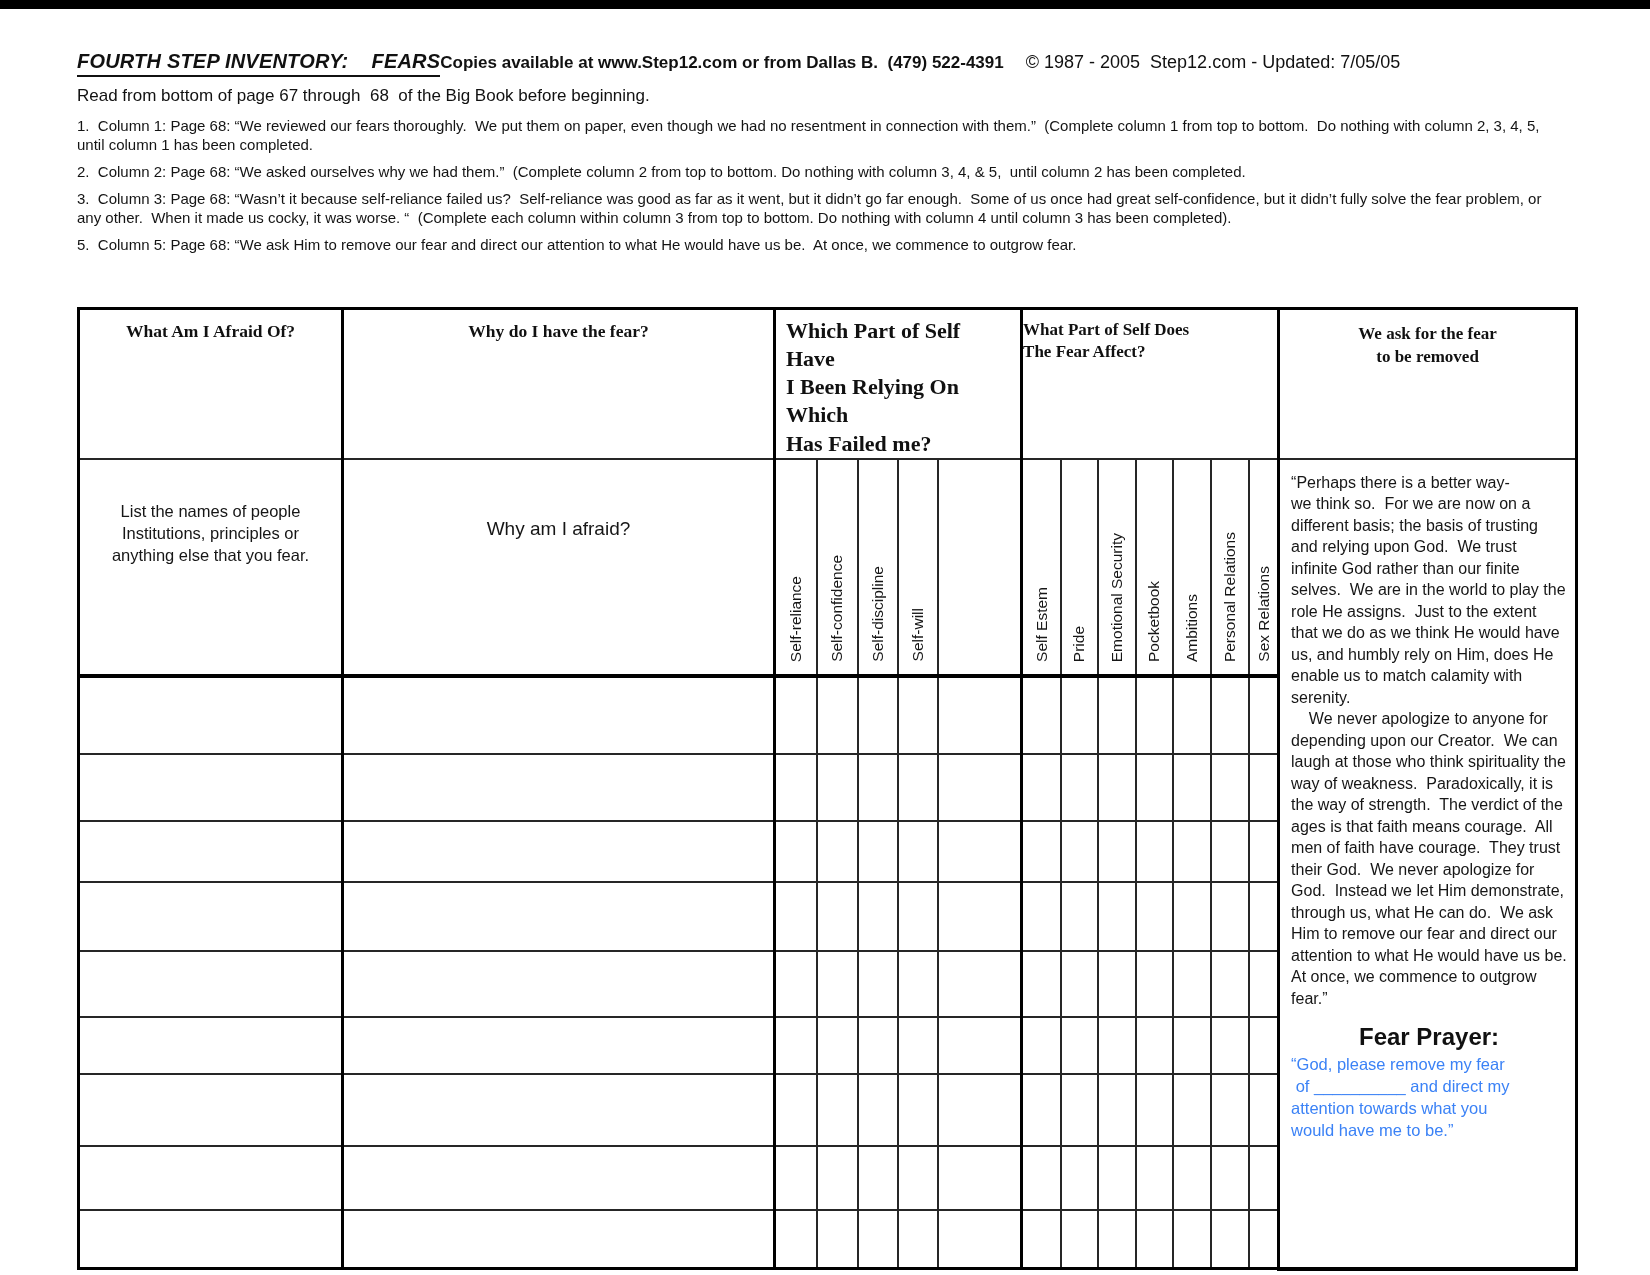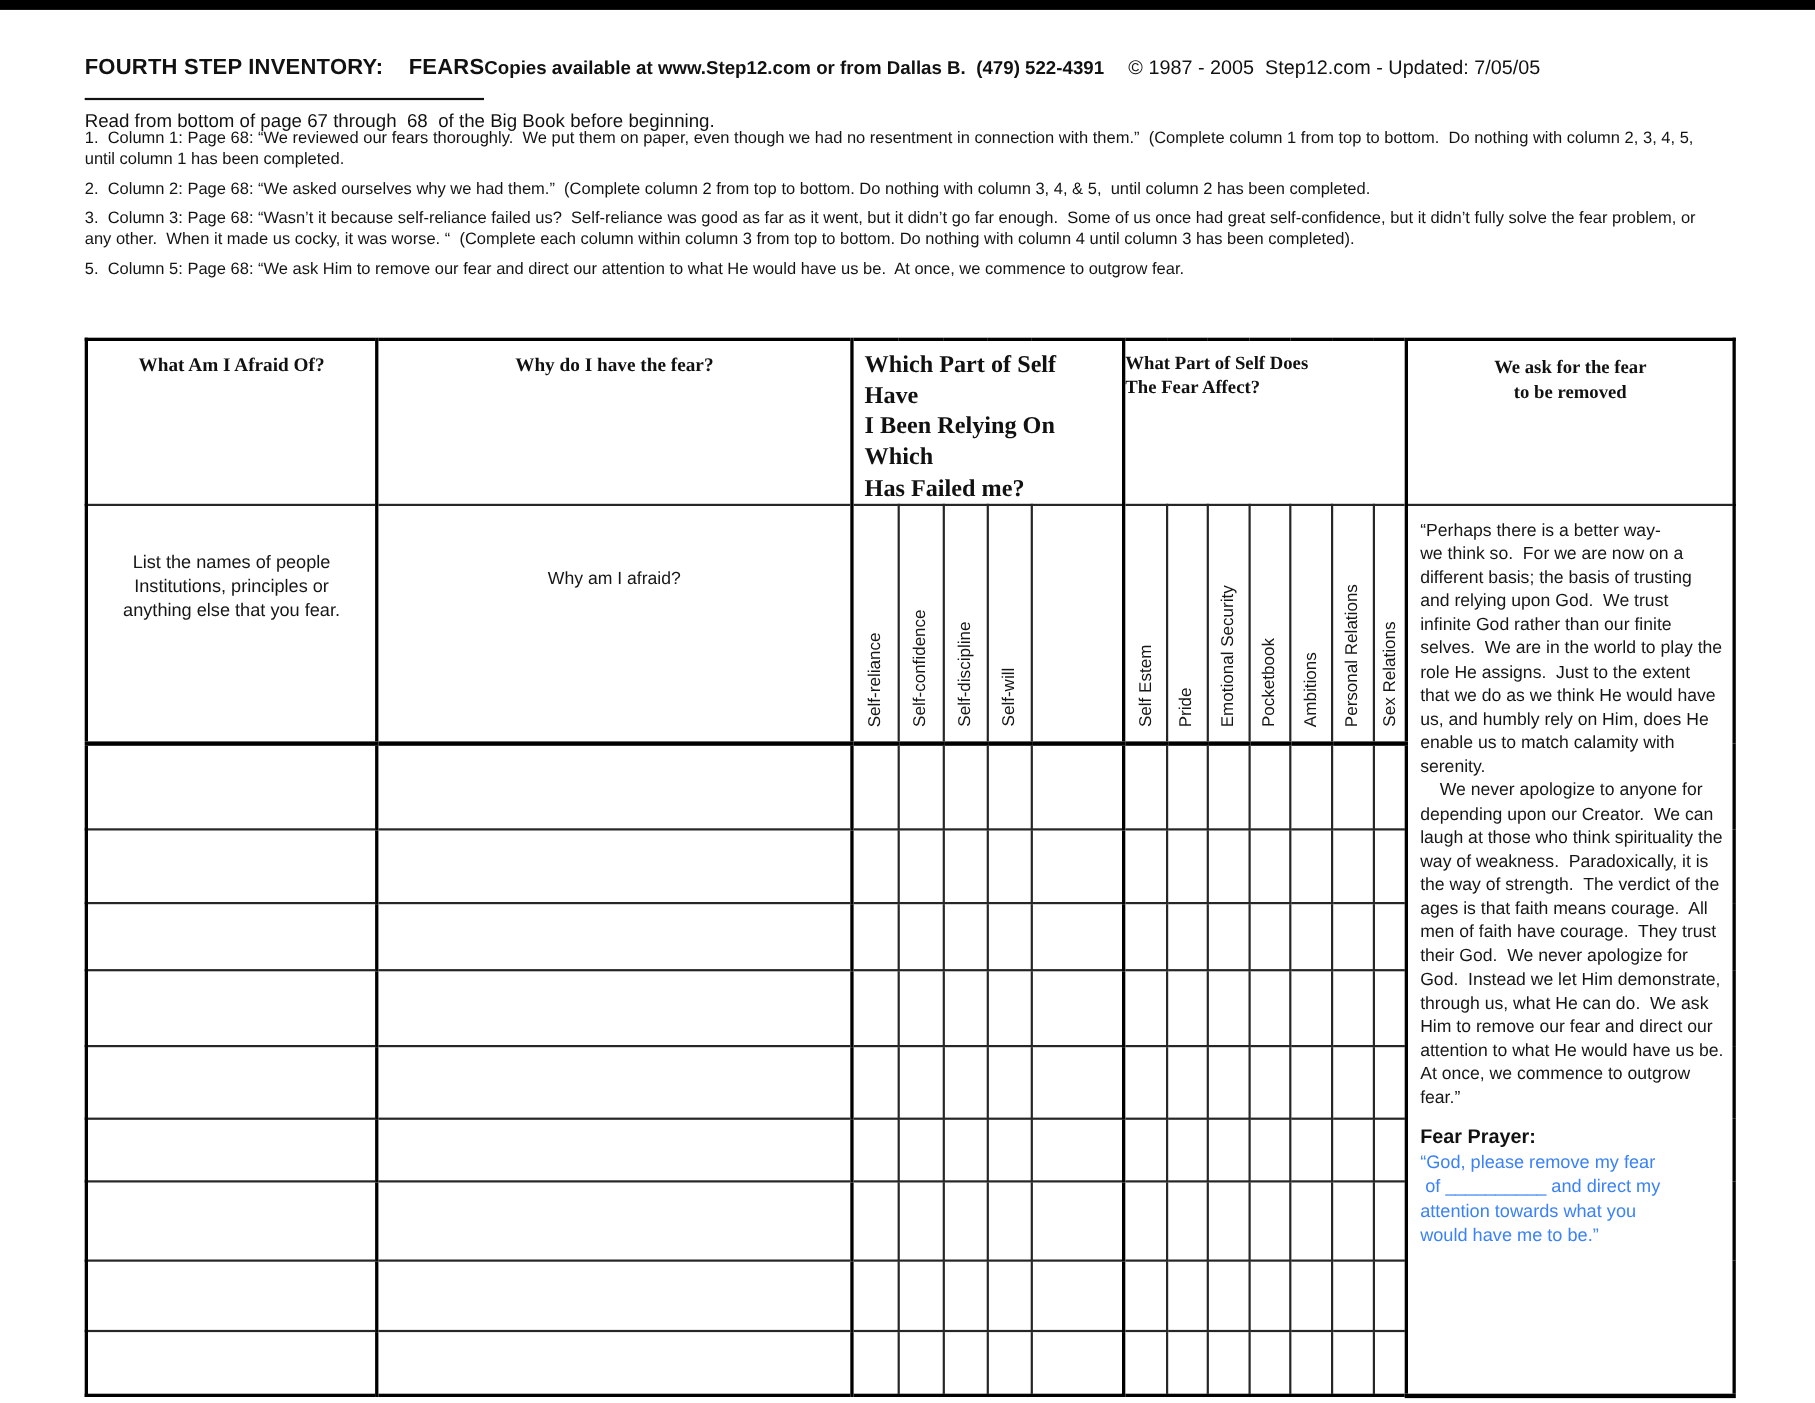--- a/index.html
+++ b/index.html
@@ -3,22 +3,22 @@
 <meta charset="utf-8">
 <style>
   * { box-sizing: border-box; margin: 0; padding: 0; }
   html, body { width: 1650px; height: 1275px; background: #ffffff; }
   body { font-family: "Liberation Sans", sans-serif; color: #111; }
   .page { position: relative; width: 1650px; height: 1275px; background: #fff; overflow: hidden; }
   .top-strip { position: absolute; top: 0; left: 0; width: 100%; height: 9px; background: #000; }
 
   .header { position: absolute; left: 77px; top: 50px; width: 1500px; }
   .header-line { display: flex; align-items: baseline; }
-  .doc-title { font-size: 20px; font-weight: bold; white-space: pre;
-               border-bottom: 2px solid #111; padding-bottom: 16px; letter-spacing: 0.2px; }
+  .doc-title { font-size: 20px; font-weight: bold; font-style: italic; white-space: pre;
+               border-bottom: 2px solid #111; padding-bottom: 2px; letter-spacing: 0.2px; }
   .copies { font-size: 17px; font-weight: bold; white-space: pre; }
   .copyright { font-size: 18px; margin-left: 22px; white-space: pre; }
   .subtitle { font-size: 17px; margin-top: 9px; white-space: pre; }
 
   .instructions { position: absolute; left: 77px; top: 116px; width: 1472px; }
   .instruction { font-size: 15px; line-height: 19px; margin-bottom: 8px; white-space: pre-wrap; color: #141414; }
 
   table.inventory { position: absolute; left: 77px; top: 307px; width: 1498px;
                     border-collapse: collapse; table-layout: fixed; border: 3px solid #000; }
   .inventory th, .inventory td { border: 2px solid #262626; padding: 0; }
@@ -30,28 +30,28 @@
   th.h3 { font-size: 22px; text-align: left; padding: 7px 6px 0 10px; white-space: pre-line; line-height: 1.28; }
   th.h4 { font-size: 17px; text-align: left; padding-top: 9px; white-space: pre-line; line-height: 1.3; }
   th.h5 { font-size: 17px; text-align: center; padding-top: 13px; white-space: pre-line; line-height: 1.35; }
 
   tr.sub-row { height: 217px; }
   tr.sub-row td { border-bottom: 4px solid #000; }
   tr.sub-row td:nth-child(2), tr.sub-row td:nth-child(3),
   tr.sub-row td:nth-child(8), tr.sub-row td:nth-child(15) { border-left: 3px solid #000; }
   td.sub1 { vertical-align: top; text-align: center; padding-top: 40px; font-size: 16.5px;
             line-height: 1.35; white-space: pre-line; color: #161616; }
-  td.sub2 { vertical-align: top; text-align: center; padding-top: 58px; font-size: 16px; color: #161616; }
+  td.sub2 { vertical-align: top; text-align: center; padding-top: 58px; font-size: 19px; color: #161616; }
   td.vcell { vertical-align: bottom; text-align: center; padding-bottom: 8px; }
   .vlabel { display: inline-block; writing-mode: vertical-rl; transform: rotate(180deg);
             font-size: 15.5px; line-height: 1; white-space: nowrap; color: #161616; }
 
   td.sidebar { vertical-align: top; text-align: left; padding: 12px 8px 0 11px; border-bottom: 3px solid #000; }
   .quote { font-size: 16px; line-height: 21.5px; white-space: pre-wrap; color: #161616; }
-  .prayer-title { font-size: 18px; font-weight: bold; text-align: left; margin-top: 14px; color: #111; }
+  .prayer-title { font-size: 24px; font-weight: bold; text-align: center; margin-top: 14px; color: #111; }
   .prayer { font-size: 16.5px; line-height: 22px; white-space: pre-wrap; margin-top: 2px; color: #3b82f6; }
 
   .data-row td:nth-child(2), .data-row td:nth-child(3), .data-row td:nth-child(8) { border-left: 3px solid #000; }
 </style>
 </head>
 <body>
 
 <div class="page">
   <div class="top-strip"></div>
 

